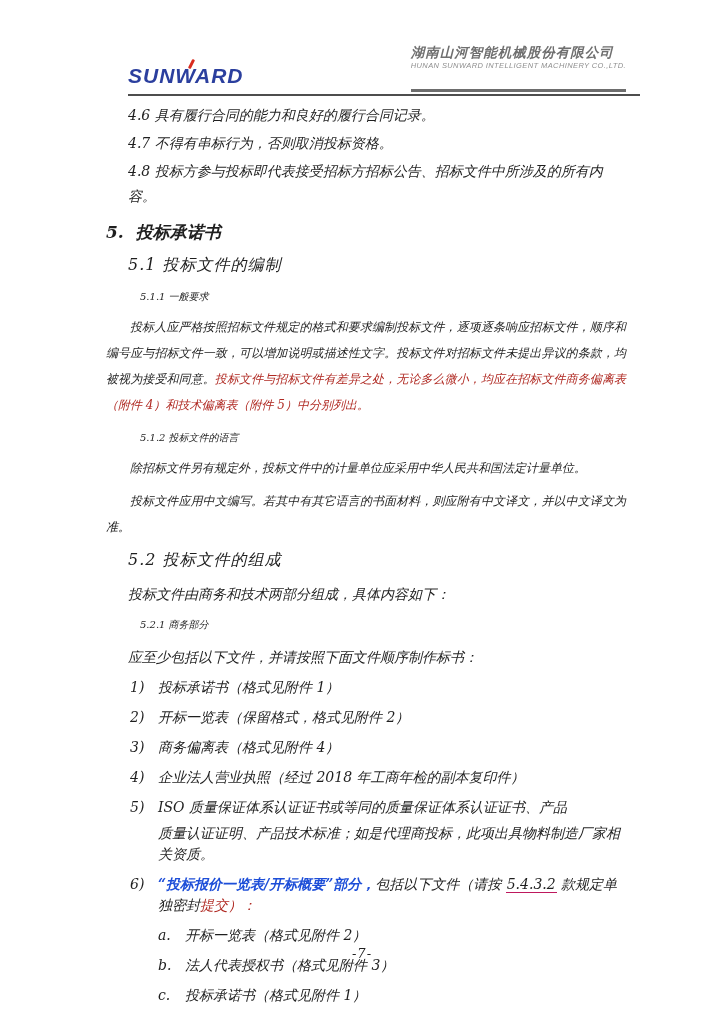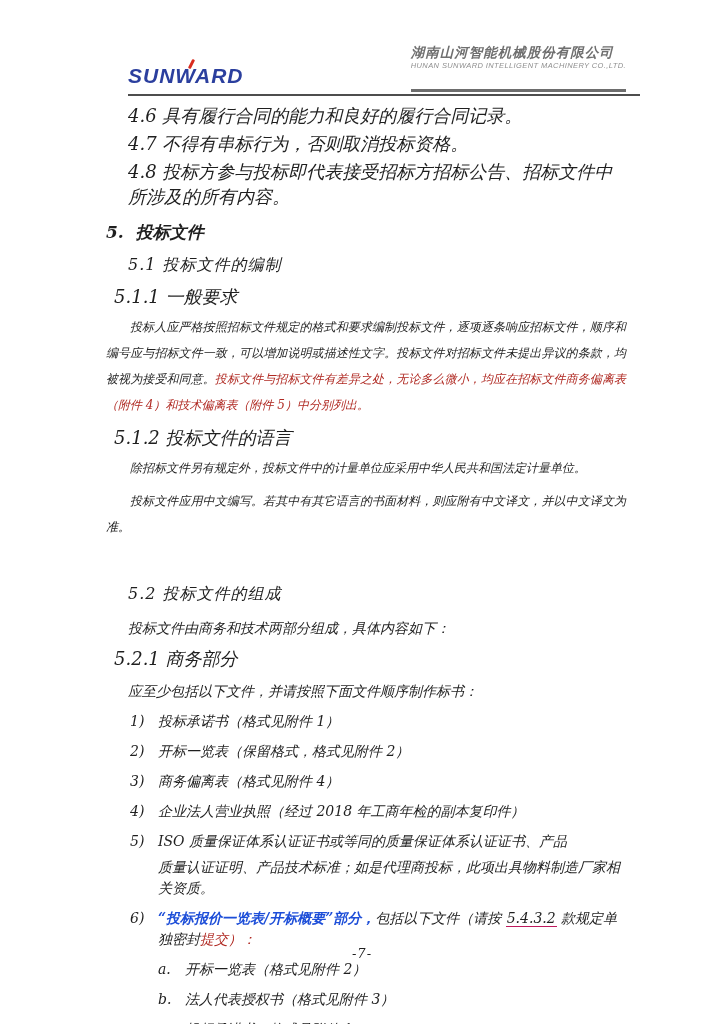--- a/index.html
+++ b/index.html
@@ -69,21 +69,21 @@
     height: 2px;
     background: #4e4e4e;
   }
 
   
   .content { margin: 0 58px 0 66px; }
 
   .c4-line {
     margin-left: 22px;
     margin-top: 3px;
-    font-size: 18px;
+    font-size: 14px;
     line-height: 25px;
   }
   .c4-group { margin-top: 7px; }
 
   .sec5-title {
     margin-top: 11px;
     font-size: 17px;
     font-weight: bold;
     line-height: 24px;
   }
@@ -92,37 +92,37 @@
   .h2-title {
     margin-top: 9px;
     margin-left: 22px;
     font-size: 16px;
     font-weight: normal;
     line-height: 24px;
     letter-spacing: 1px;
   }
   .h3-title {
     margin-top: 10px;
-    margin-left: 8px;
-    font-size: 18px;
+    margin-left: 34px;
+    font-size: 10px;
     font-weight: normal;
     line-height: 20px;
   }
 
   .para {
     margin-top: 7px;
     font-size: 12px;
     line-height: 26px;
     text-align: justify;
     text-indent: 2em;
   }
   .red { color: #b02a23; }
   .red-bold { color: #1d4ed8; font-weight: bold; }
 
-  .h2-52 { margin-top: 42px; }
+  .h2-52 { margin-top: 8px; }
   .plain-line {
     margin-top: 12px;
     margin-left: 22px;
     font-size: 14px;
     line-height: 21px;
   }
 
   .li {
     display: flex;
     margin-left: 24px;
@@ -173,21 +173,21 @@
 
   <div class="content">
 
     <div class="c4-group">
       <div class="c4-line">4.6 具有履行合同的能力和良好的履行合同记录。</div>
       <div class="c4-line">4.7 不得有串标行为，否则取消投标资格。</div>
       <div class="c4-line">4.8 投标方参与投标即代表接受招标方招标公告、招标文件中所涉及的所有内容。</div>
     </div>
 
     <div class="sec5-title">
-      <span class="sec-num">5.</span><span>投标文件</span>
+      <span class="sec-num">5.</span><span>投标承诺书</span>
     </div>
 
     <div class="h2-title">5.1 投标文件的编制</div>
 
     <div class="h3-title">5.1.1 一般要求</div>
     <p class="para"><span>投标人应严格按照招标文件规定的格式和要求编制投标文件，逐项逐条响应招标文件，顺序和编号应与招标文件一致，可以增加说明或描述性文字。投标文件对招标文件未提出异议的条款，均被视为接受和同意。</span><span class="red">投标文件与招标文件有差异之处，无论多么微小，均应在招标文件商务偏离表（附件 4）和技术偏离表（附件 5）中分别列出。</span></p>
 
     <div class="h3-title">5.1.2 投标文件的语言</div>
     <p class="para">除招标文件另有规定外，投标文件中的计量单位应采用中华人民共和国法定计量单位。</p>
     <p class="para">投标文件应用中文编写。若其中有其它语言的书面材料，则应附有中文译文，并以中文译文为准。</p>

